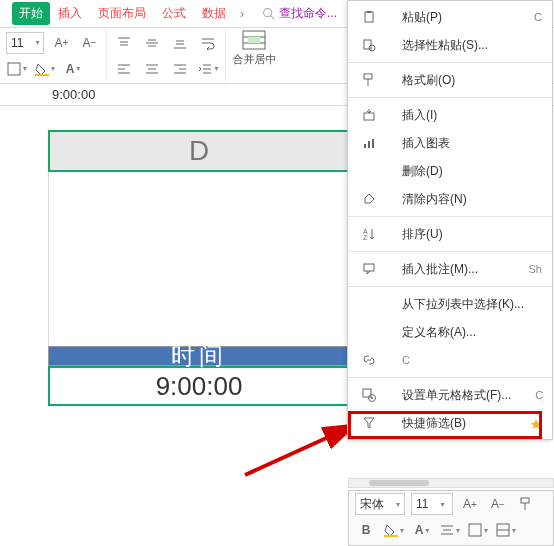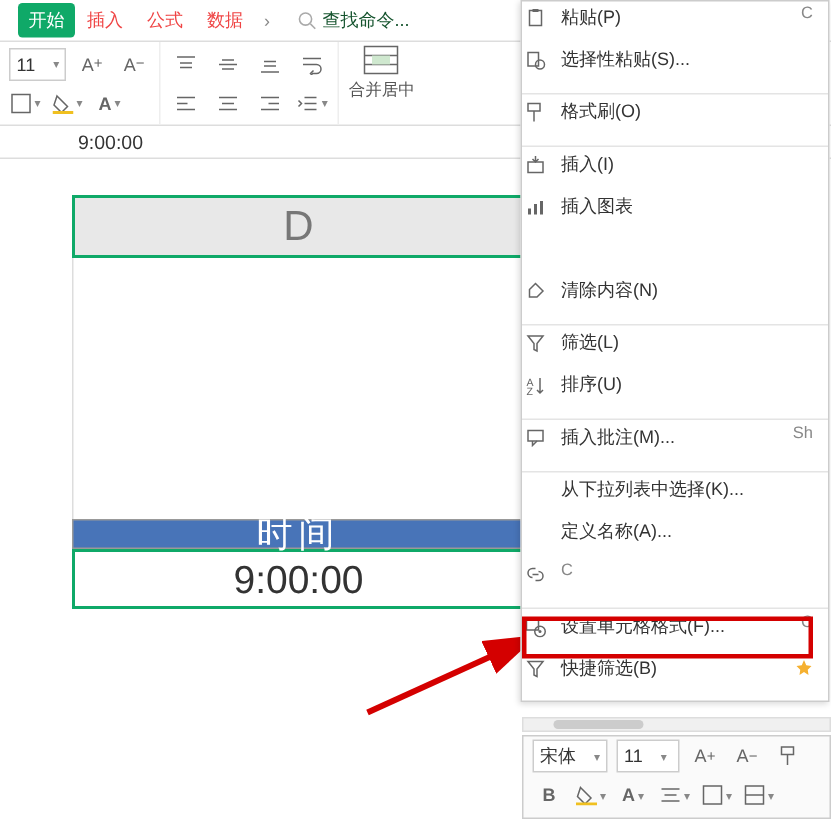--- a/index.html
+++ b/index.html
@@ -2,21 +2,21 @@
 <html><head>
 <meta charset="utf-8">
 <style>
   * { box-sizing: border-box; margin: 0; padding: 0; font-family: "Microsoft YaHei", sans-serif; }
   body { width: 554px; height: 546px; background: #fff; overflow: hidden; position: relative; font-size: 12px; color: #333; }
   
   .tabs { display: flex; align-items: center; height: 28px; border-bottom: 1px solid #ddd; padding-left: 12px; }
   .tab { padding: 4px 8px; font-size: 12px; color: #ef4444; cursor: pointer; }
   .tab.active { background: #0fa968; color: #fff; border-radius: 3px; padding: 3px 7px; }
   .tab-chevron { padding: 0 6px; color: #888; font-size: 12px; }
-  .search-box { display: flex; align-items: center; color: #14532d; margin-left: 12px; font-size: 12px; }
+  .search-box { display: flex; align-items: center; color: #a21caf; margin-left: 12px; font-size: 12px; }
   .search-box svg { margin-right: 4px; }
   
   .toolbar { display: flex; height: 56px; border-bottom: 1px solid #ddd; }
   .tb-group { display: flex; flex-direction: column; justify-content: center; padding: 2px 6px; border-right: 1px solid #eee; gap: 4px; }
   .tb-row { display: flex; align-items: center; gap: 6px; }
   .tb-btn { display: flex; align-items: center; justify-content: center; width: 22px; height: 22px; color: #666; }
   .font-size { display: flex; align-items: center; border: 1px solid #ccc; height: 22px; font-size: 12px; padding: 0 4px; gap: 12px; }
   .merge-group { display:flex; flex-direction:column; align-items:center; justify-content:flex-start; padding: 2px 6px; font-size:11px; color:#555; gap:2px;}
   .merge-group svg { display:block; }
   
@@ -26,21 +26,21 @@
   .col-header { position:absolute; left:48px; top:24px; width:302px; height:42px; background:#e8e8e8; border:1px solid #bbb; display:flex; align-items:center; justify-content:center; font-size:28px; color:#777; font-family: "Times New Roman", serif; }
   .col-header.sel { border:2px solid #0fa968; }
   .cell-area { position:absolute; left:48px; top:66px; width:302px; }
   .blank { height: 174px; border-left:1px solid #ddd; border-right:1px solid #ddd; }
   .row-title { height:20px; background:#4874b8; color:#fff; font-size:24px; display:flex; align-items:center; justify-content:center; font-family:"SimSun",serif; letter-spacing:4px; border:1px solid #999;}
   .row-time { height:40px; border:2px solid #0fa968; display:flex; align-items:center; justify-content:center; font-size:26px; font-family:"SimSun",serif; background:#fff; }
   
   .arrow { position:absolute; left:240px; top:370px; pointer-events:none; }
   
   .context-menu { position:absolute; right:1px; top:0; width:206px; background:#fff; border:1px solid #ccc; box-shadow:-1px 1px 4px rgba(0,0,0,0.15); padding:2px 0; }
-  .cm-item { display:flex; height:28px; padding:0 10px 0 0; font-size:12px; color:#333; gap:8px; }
+  .cm-item { display:flex; align-items:center; height:28px; padding:0 10px 0 12px; font-size:12px; color:#333; gap:24px; }
   .cm-icon { width:18px; height:18px; display:flex; align-items:center; justify-content:center; color:#666; flex-shrink:0; }
   .cm-text { flex:1; white-space:nowrap; }
   .cm-suffix { color:#888; font-size:11px; }
   .cm-sep { height:1px; background:#e4e4e4; margin:3px 0; }
   .cm-highlight { position:absolute; left:348px; top:411px; width:194px; height:28px; border:3px solid #d40000; pointer-events:none; }
   
   .bottom-toolbar { position:absolute; left:348px; bottom:0; right:0; height:56px; border:1px solid #ccc; background:#fafafa; display:flex; flex-direction:column; padding:2px 6px; gap:4px; }
   .bt-row { display:flex; align-items:flex-end; gap:6px; }
   .font-select { border:1px solid #ccc; height:22px; font-size:12px; display:flex; align-items:center; padding:0 4px; gap:12px; background:#fff;}
   .scroll-track { position:absolute; left:348px; top:478px; right:0; height:10px; background:#f0f0f0; border:1px solid #ddd;}
@@ -48,20 +48,21 @@
   
   svg { display:inline-block; vertical-align:middle; }
   .chev::after { content:"▾"; font-size:8px; color:#888; margin-left:2px;}
 </style>
 </head>
 <body>
 
 <div class="tabs">
   <span class="tab active">开始</span>
   <span class="tab">插入</span>
+  <span class="tab">页面布局</span>
   <span class="tab">公式</span>
   <span class="tab">数据</span>
   <span class="tab-chevron">›</span>
   <div class="search-box">
     <svg width="13" height="13" viewBox="0 0 16 16">
         <circle cx="7" cy="7" r="5" stroke="#aaa" stroke-width="1.3" fill="none"></circle>
         <line x1="11" y1="11" x2="15" y2="15" stroke="#aaa" stroke-width="1.3"></line>
       </svg>
     <span>查找命令...</span>
   </div>
@@ -241,38 +242,31 @@
         <svg width="14" height="14" viewBox="0 0 14 14">
           <rect x="2" y="8" width="2" height="4" fill="#666"></rect>
           <rect x="6" y="5" width="2" height="7" fill="#666"></rect>
           <rect x="10" y="3" width="2" height="9" fill="#666"></rect>
         </svg>
       </span>
       <span class="cm-text">插入图表</span>
     </div>
     <div class="cm-item">
       <span class="cm-icon"></span>
+      <span class="cm-text">删除(D)</span>
     </div>
     <div class="cm-item">
       <span class="cm-icon">
         <svg width="14" height="14" viewBox="0 0 14 14">
           <path d="M3 6 L7 2 L12 7 L8 11 L3 11 Z" stroke="#666" fill="none"></path>
         </svg>
       </span>
       <span class="cm-text">清除内容(N)</span>
     </div>
     <div class="cm-sep"></div>
-    <div class="cm-item">
-      <span class="cm-icon">
-        <svg width="14" height="14" viewBox="0 0 14 14">
-          <path d="M2 2 H12 L8 7 V12 L6 11 V7 Z" stroke="#666" fill="none"></path>
-        </svg>
-      </span>
-      <span class="cm-text">筛选(L)</span>
-    </div>
     <div class="cm-item">
       <span class="cm-icon">
         <svg width="14" height="14" viewBox="0 0 14 14">
           <text x="1" y="7" font-size="7" fill="#666">A</text>
           <text x="1" y="13" font-size="7" fill="#666">Z</text>
           <path d="M10 2 V12 M8 10 L10 12 L12 10" stroke="#666" fill="none"></path>
         </svg>
       </span>
       <span class="cm-text">排序(U)</span>
     </div>

